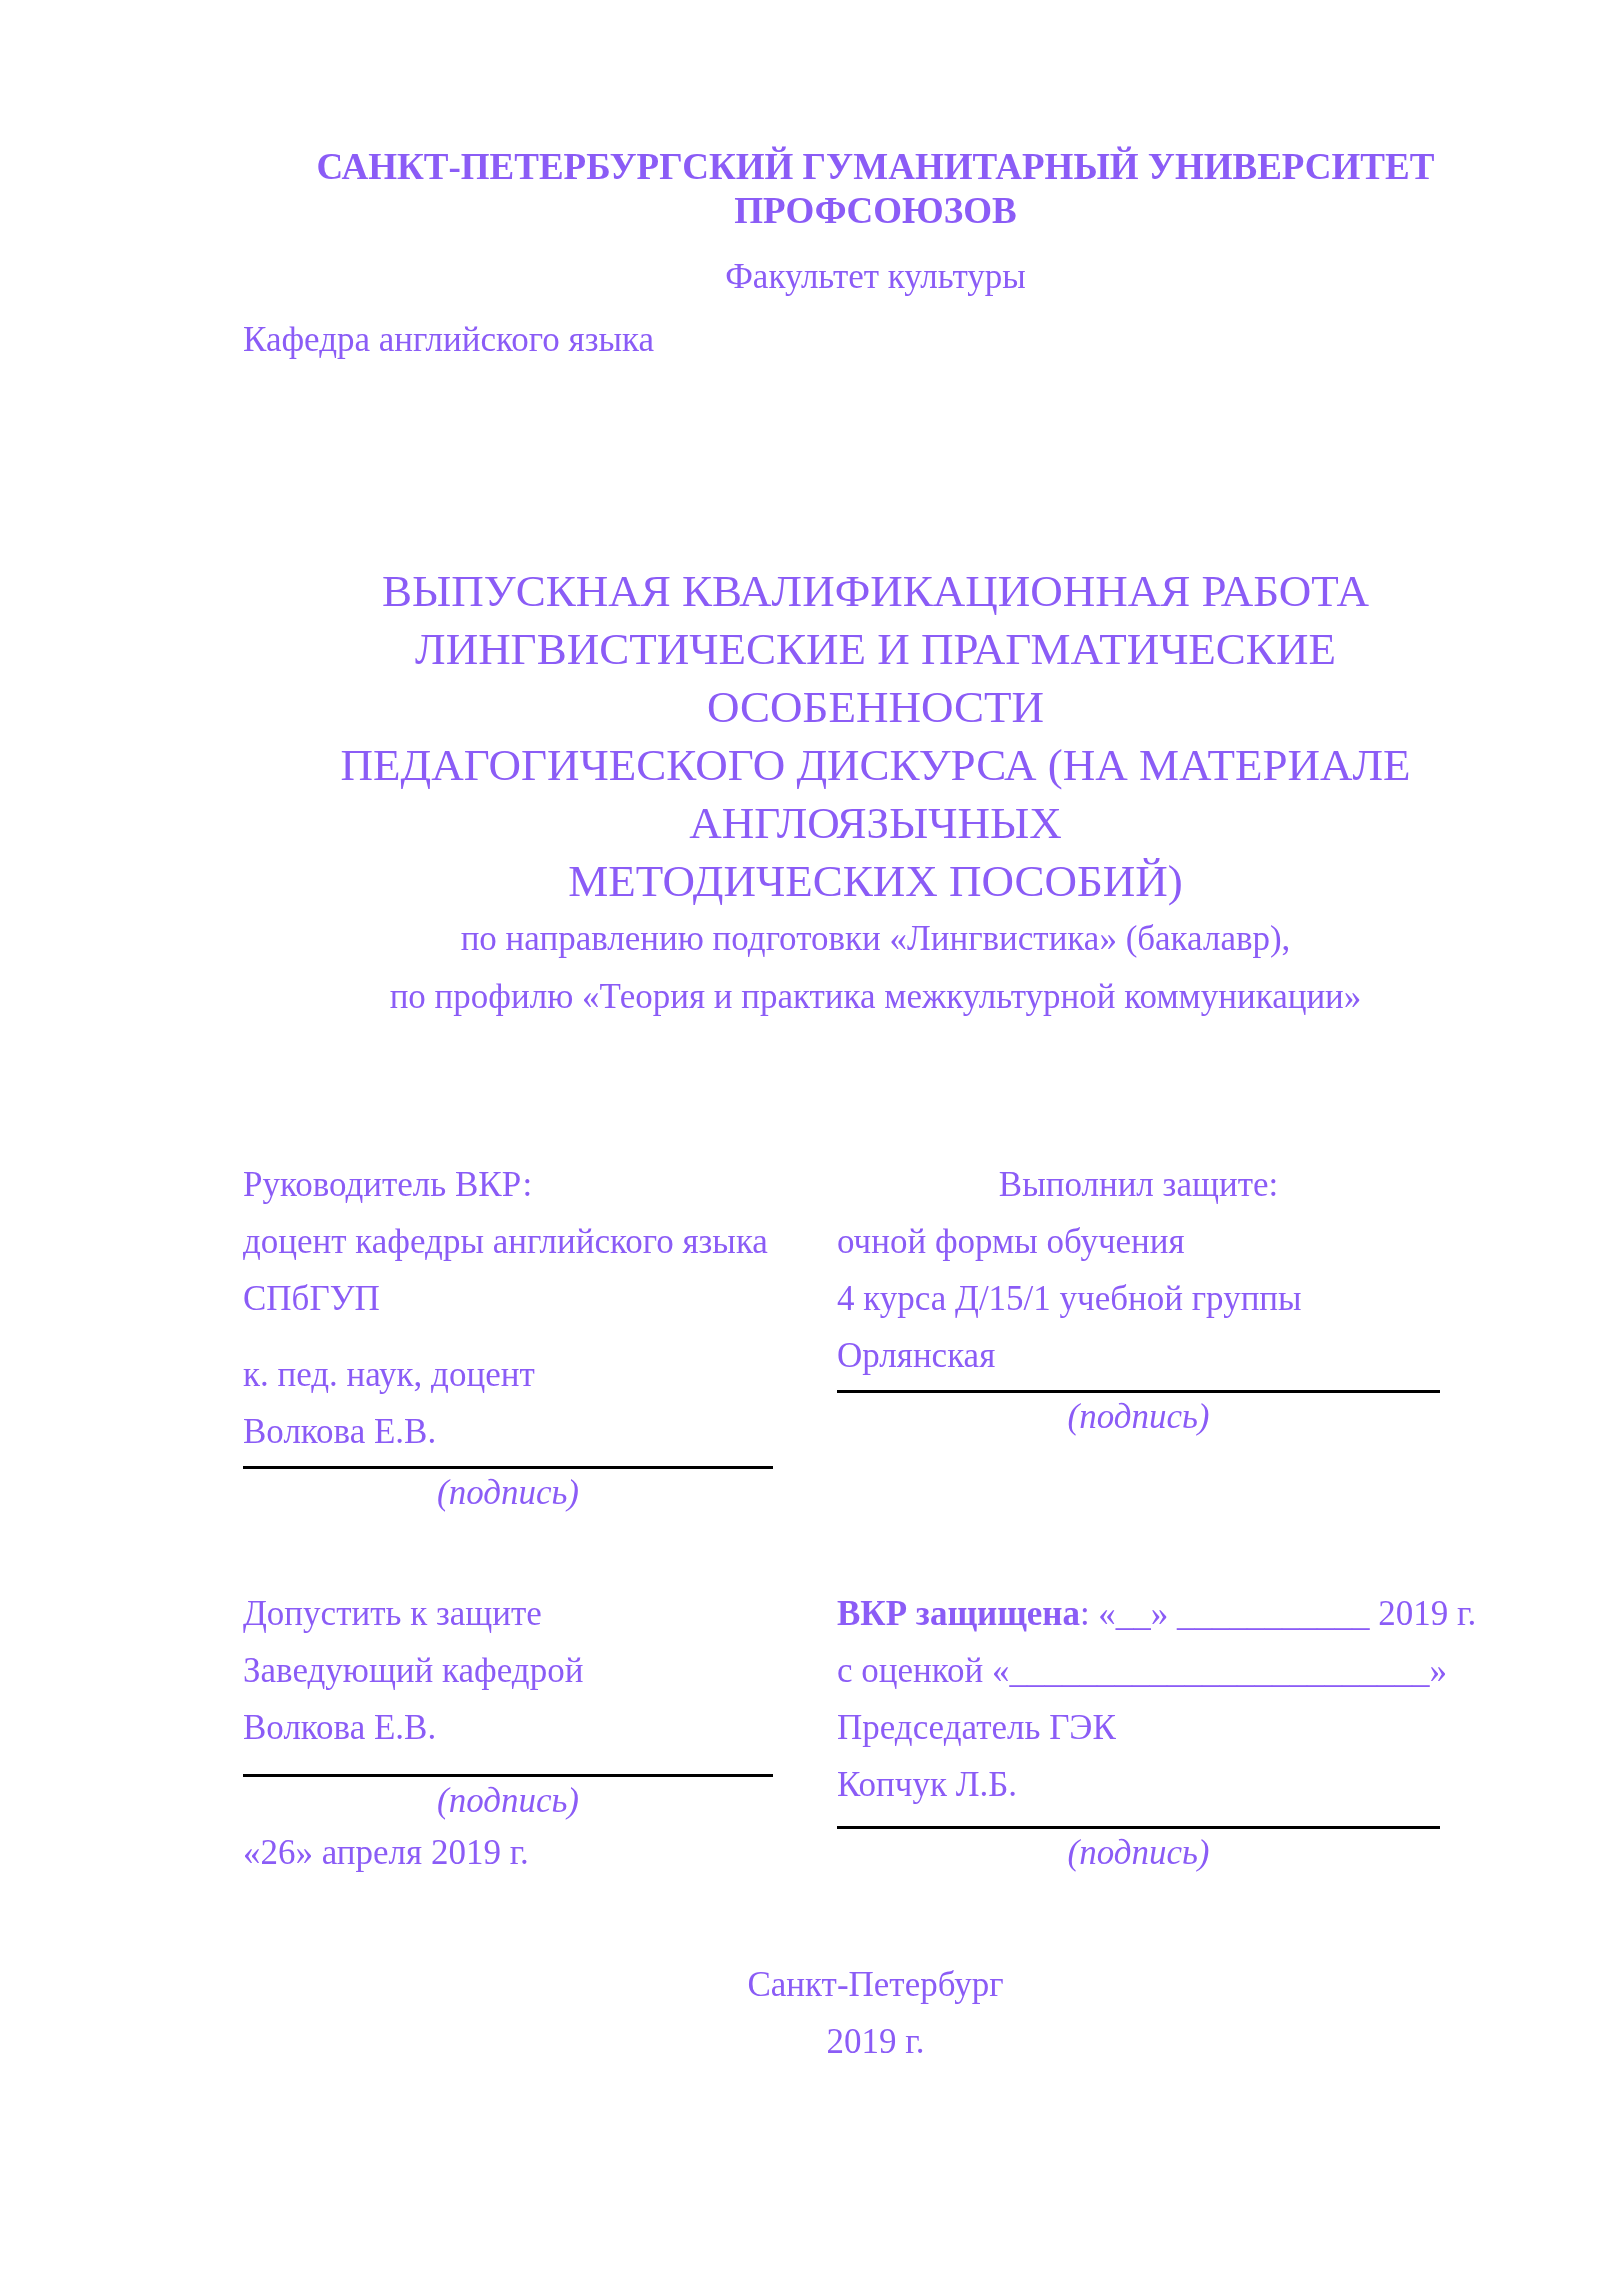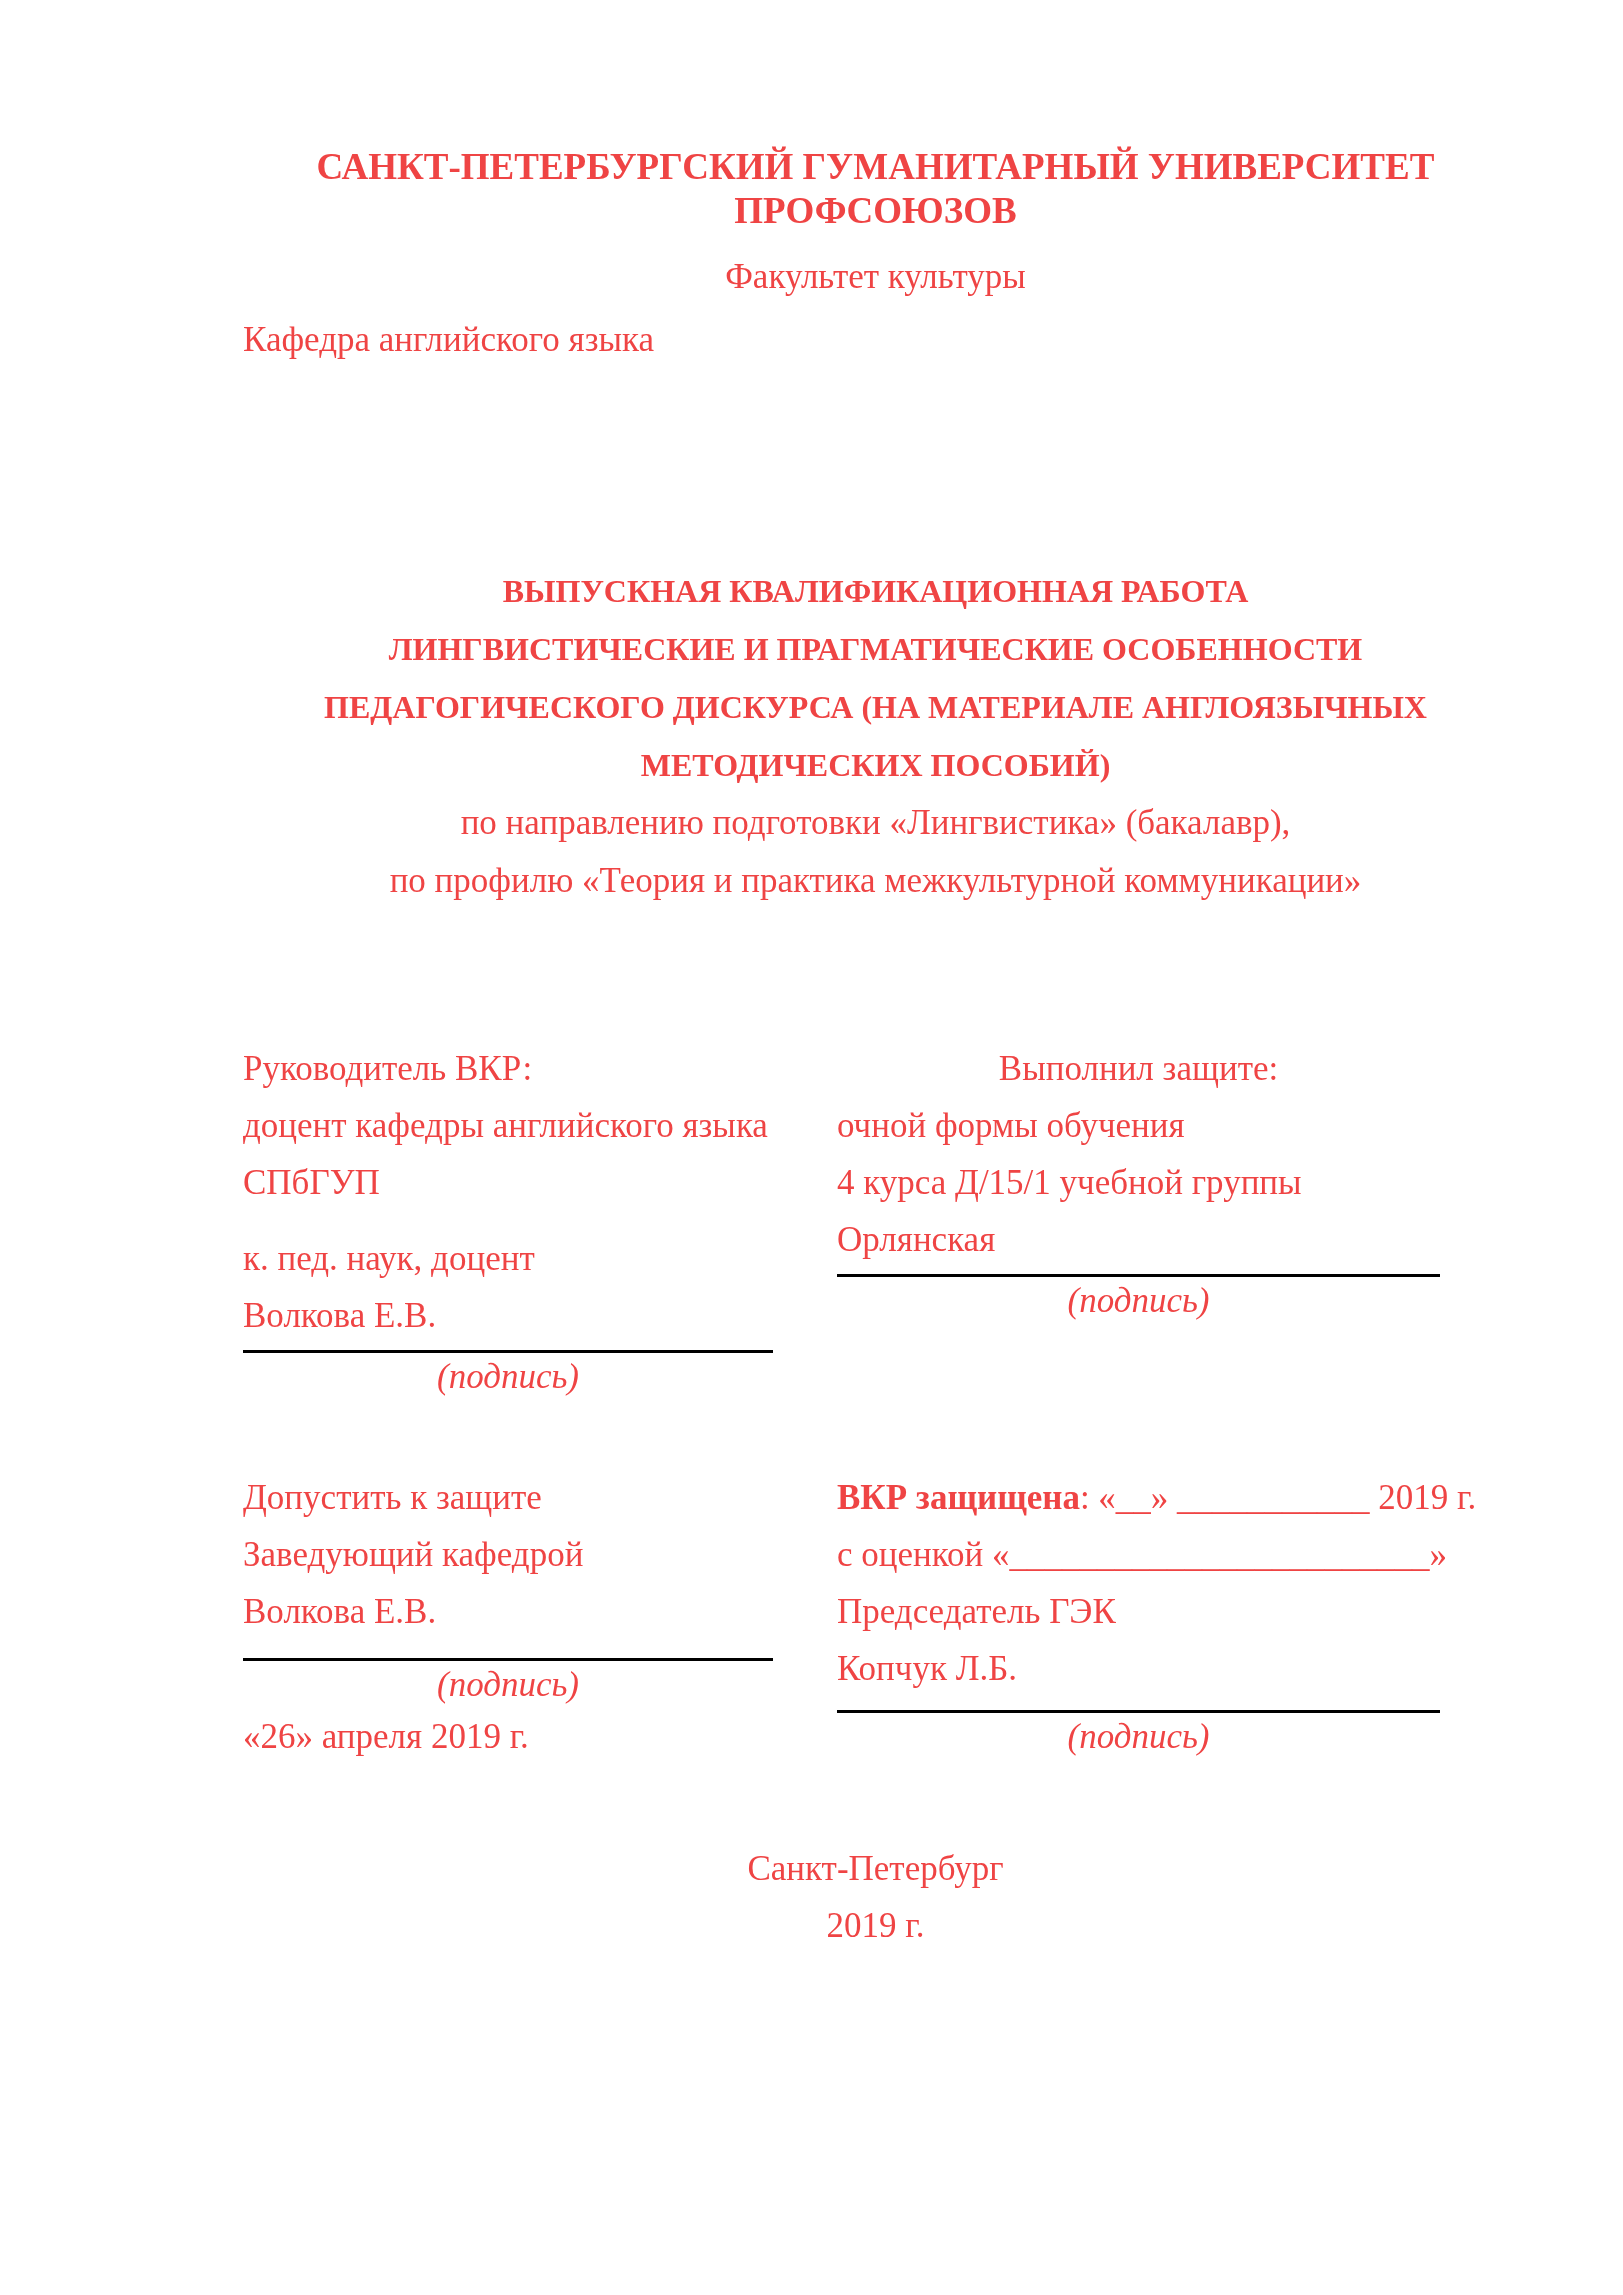--- a/index.html
+++ b/index.html
@@ -6,21 +6,21 @@
     margin: 0;
     padding: 0;
     background: #ffffff;
   }
   .page {
     position: relative;
     width: 1623px;
     height: 2295px;
     box-sizing: border-box;
     background: #ffffff;
-    color: #ef4444;
+    color: #8b5cf6;
     font-family: "Liberation Serif", "DejaVu Serif", serif;
     font-size: 35px;
     padding: 145px 115px 0 243px;
     overflow: hidden;
   }
 
   
   .header-university {
     font-size: 37px;
     font-weight: bold;
@@ -38,22 +38,22 @@
     margin-top: 19px;
   }
 
   
   .title-block {
     margin-top: 200px;
     text-align: center;
     line-height: 58px;
   }
   .title-line {
-    font-weight: bold;
-    font-size: 32px;
+    font-weight: normal;
+    font-size: 45px;
   }
   .subtitle-line {
     font-weight: normal;
     font-size: 35px;
   }
 
   
   .columns {
     display: grid;
     grid-template-columns: 557px 603px;

